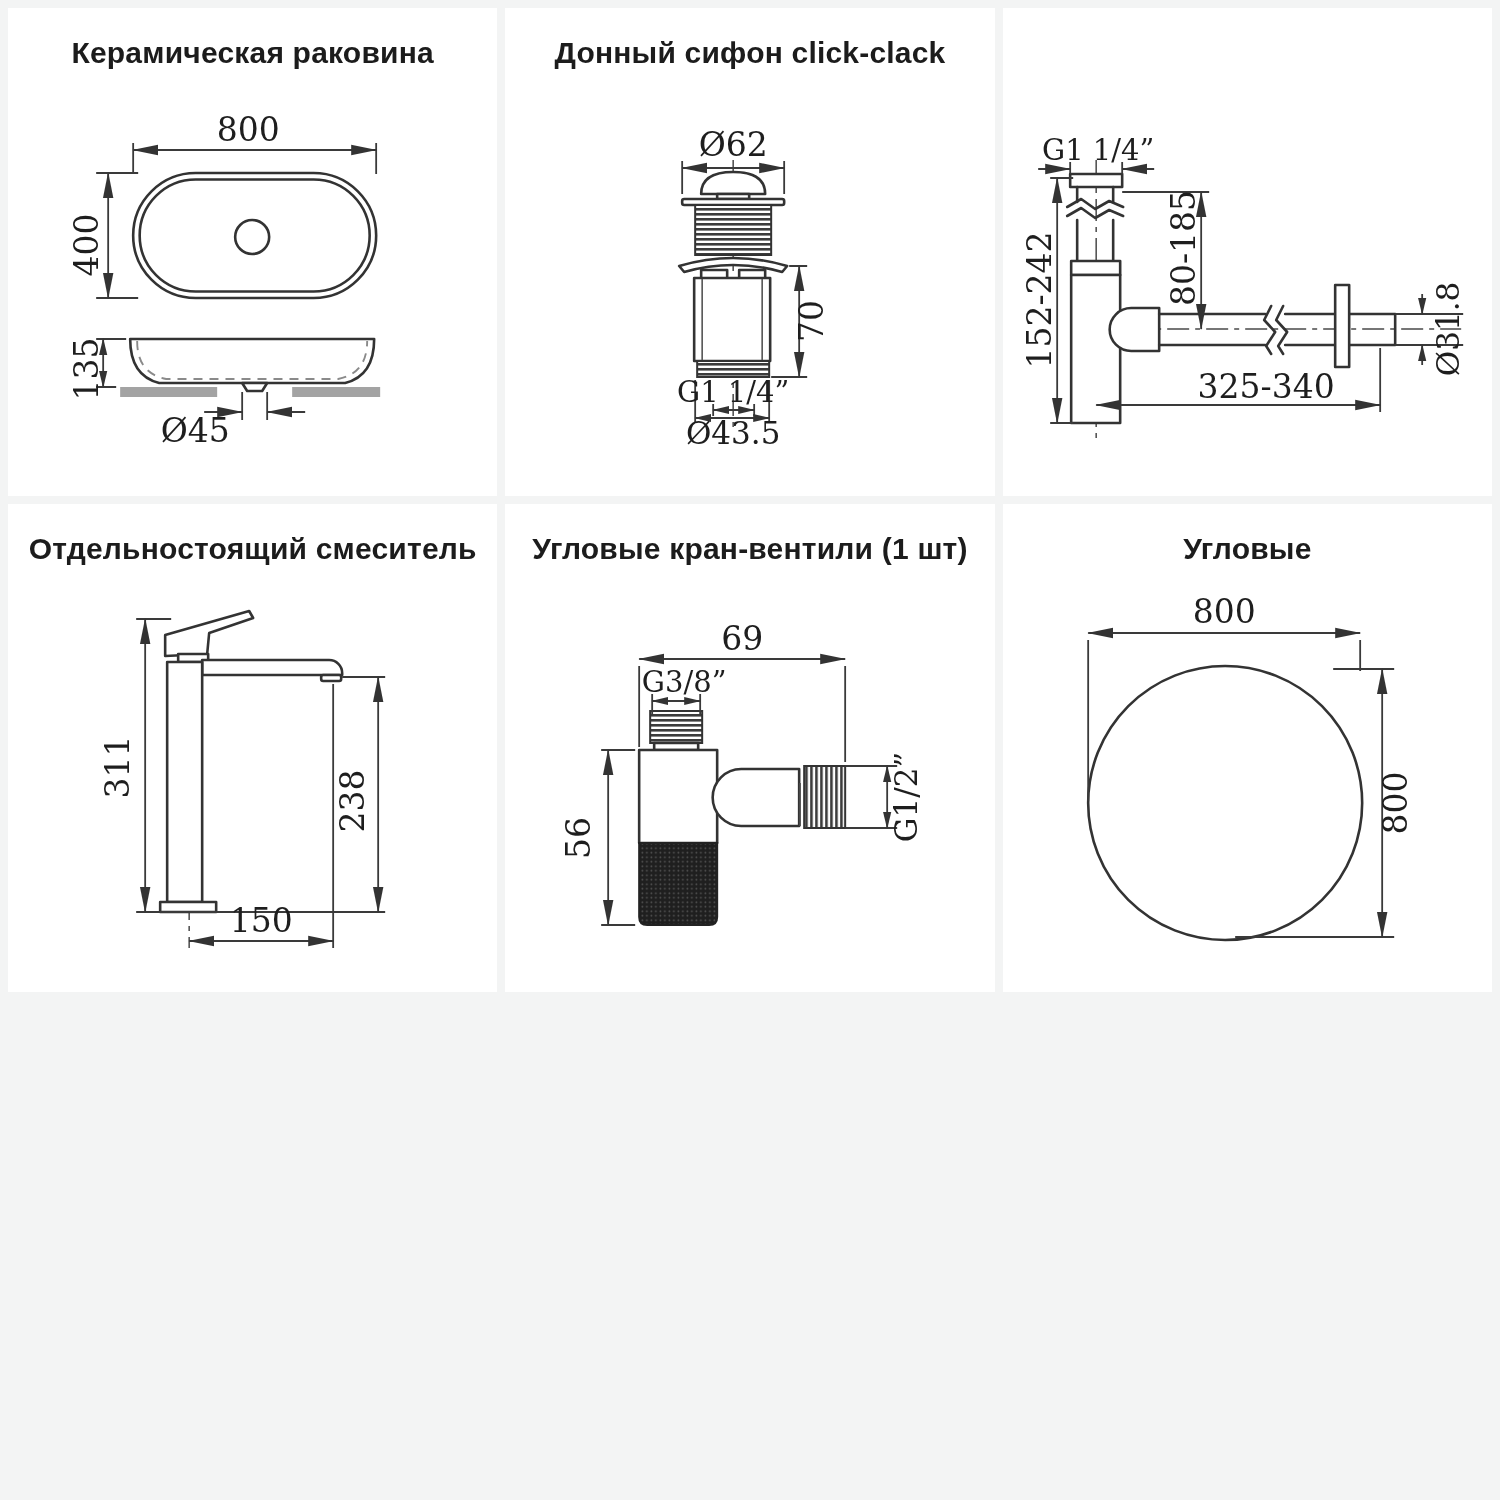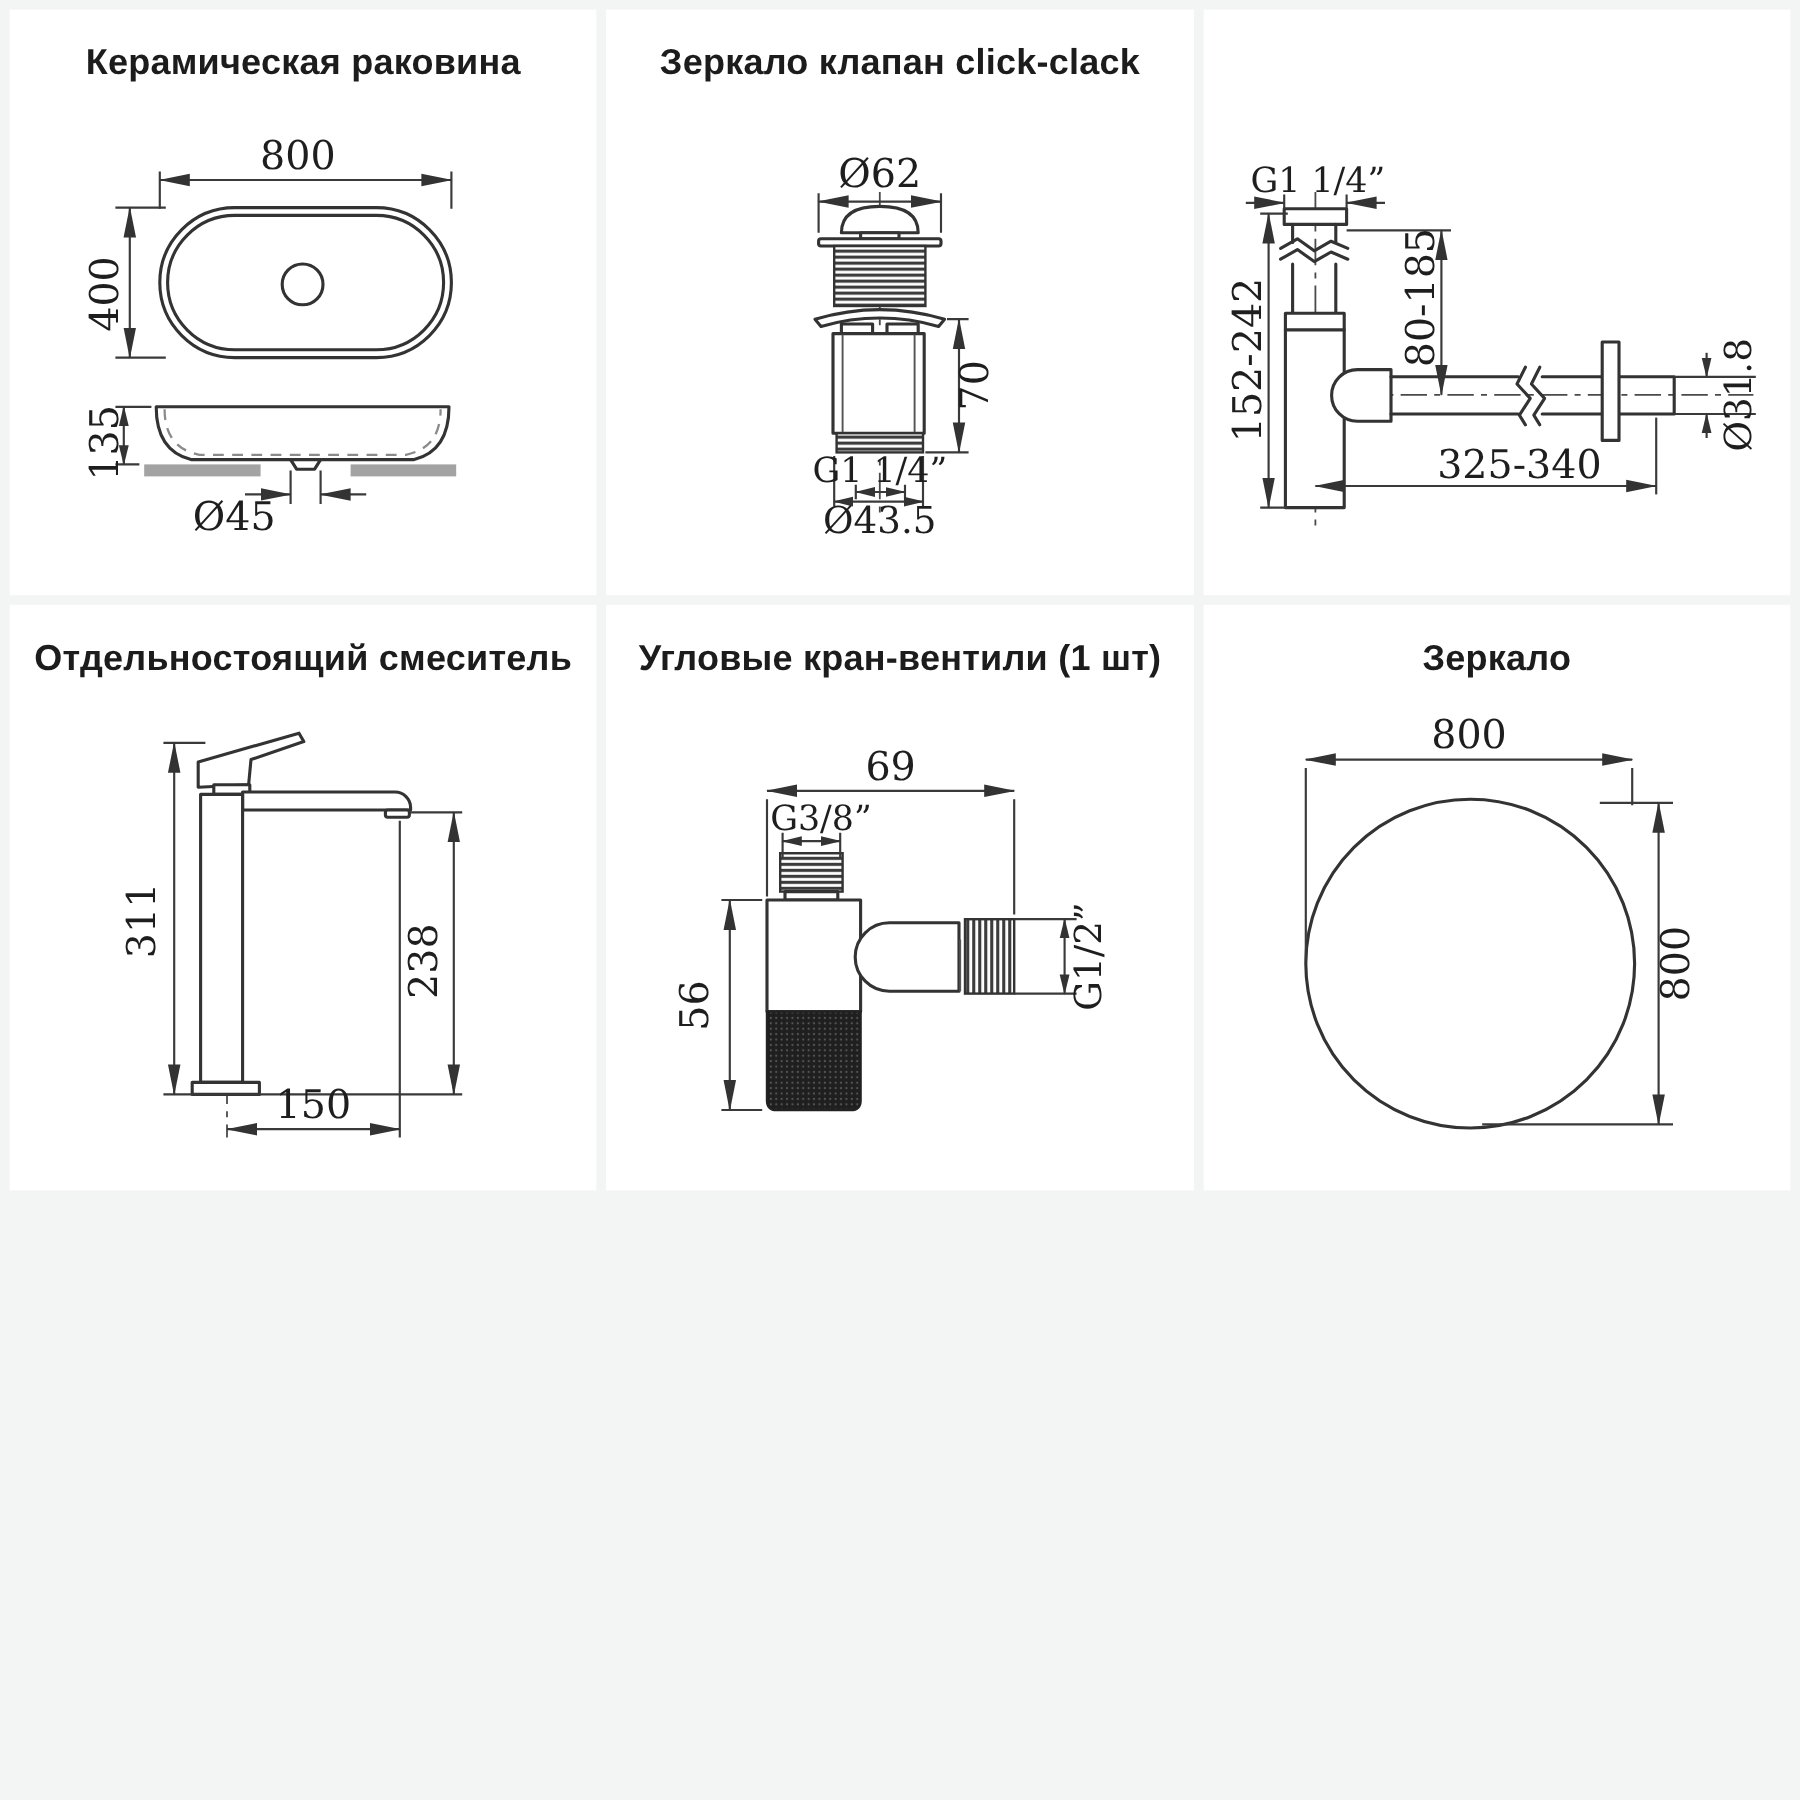--- a/index.html
+++ b/index.html
@@ -77,21 +77,21 @@
           <line class="d" x1="297" y1="404" x2="259" y2="404" marker-end="url(#arr)"></line>
           <text class="dim" x="240" y="133" text-anchor="middle">800</text>
           <text class="dim" x="90" y="237" text-anchor="middle" transform="rotate(-90 90 237)">400</text>
           <text class="dim" x="90" y="361" text-anchor="middle" transform="rotate(-90 90 361)">135</text>
           <text class="dim" x="187" y="434" text-anchor="middle" font-size="35">Ø45</text>
         </g>
       </svg>
     </section>
 
     <section class="panel">
-      <h2>Зеркало клапан click-clack</h2>
+      <h2>Донный сифон click-clack</h2>
       <svg viewBox="0 0 489 488">
         <line class="cl" x1="228" y1="152" x2="228" y2="424"></line>
         <g>
           <path class="sf" d="M196,186 C196,170 208,164 228,164 C248,164 260,170 260,186 Z"></path>
           <rect class="sf" x="212" y="186" width="32" height="5"></rect>
           <rect class="sf" x="177" y="191" width="102" height="6" rx="2"></rect>
           <rect x="190" y="197" width="76" height="50" fill="url(#hth)" stroke="#333" stroke-width="2"></rect>
           <path class="sf" d="M174,258 Q228,242 282,258 L277,264 Q228,250 179,264 Z"></path>
           <rect class="sf" x="196" y="262" width="26" height="9" stroke-width="2"></rect>
           <rect class="sf" x="234" y="262" width="26" height="9" stroke-width="2"></rect>
@@ -204,21 +204,21 @@
           <line class="d" x1="382" y1="262" x2="382" y2="324" marker-start="url(#arr2)" marker-end="url(#arr2)"></line>
           <text class="dim" x="237" y="146" text-anchor="middle">69</text>
           <text class="dim sm" x="179" y="188" text-anchor="middle">G3/8”</text>
           <text class="dim" x="85" y="334" text-anchor="middle" transform="rotate(-90 85 334)">56</text>
           <text class="dim md" x="412" y="293" text-anchor="middle" transform="rotate(-90 412 293)">G1/2”</text>
         </g>
       </svg>
     </section>
 
     <section class="panel">
-      <h2>Зеркало</h2>
+      <h2>Угловые</h2>
       <svg viewBox="0 0 489 488">
         <circle class="s" cx="222" cy="299" r="137" stroke-width="2.8"></circle>
         <g>
           <path class="d" d="M85,136 V297 M357,136 V167"></path>
           <line class="d" x1="85" y1="129" x2="357" y2="129" marker-start="url(#arr)" marker-end="url(#arr)"></line>
           <path class="d" d="M330,165 H391 M232,433 H391"></path>
           <line class="d" x1="379" y1="165" x2="379" y2="433" marker-start="url(#arr)" marker-end="url(#arr)"></line>
           <text class="dim" x="221" y="119" text-anchor="middle">800</text>
           <text class="dim" x="404" y="299" text-anchor="middle" transform="rotate(-90 404 299)">800</text>
         </g>

